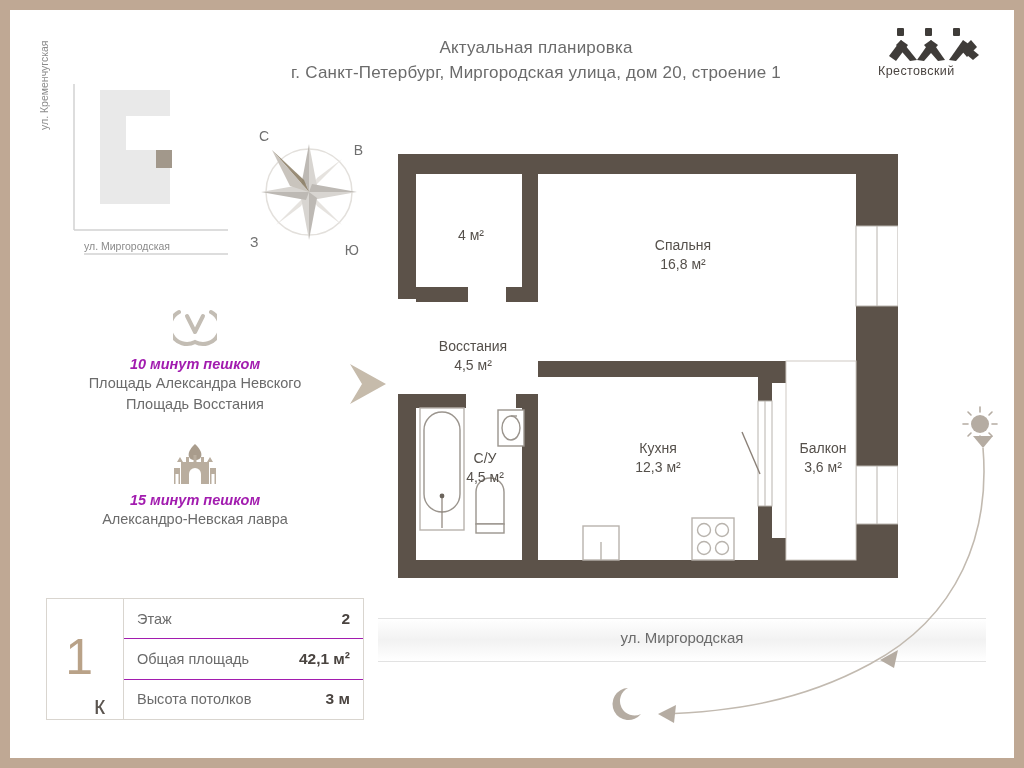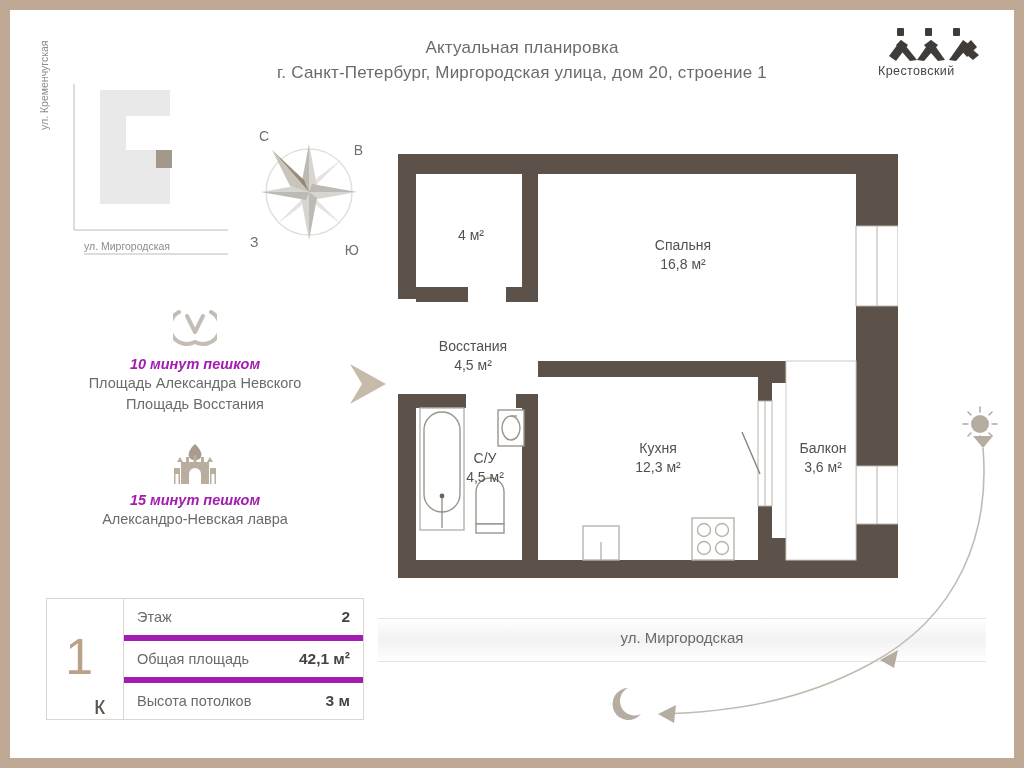--- a/index.html
+++ b/index.html
@@ -11,21 +11,21 @@
   }
   .page{
     position:absolute;left:10px;top:10px;
     width:1004px;height:748px;
     background:#ffffff;
     overflow:hidden;
   }
 
   
   .title-block{
-    position:absolute;left:192px;top:28px;width:640px;
+    position:absolute;left:206px;top:28px;width:640px;
     text-align:center;color:#6b6b6b;
   }
   .title-line1{font-size:17px;letter-spacing:.2px;}
   .title-line2{font-size:17px;margin-top:5px;letter-spacing:.2px;}
 
   .logo{position:absolute;right:18px;top:18px;width:118px;}
   .logo-mark{display:block;margin:0 auto;}
   .logo-text{
     font-size:12.5px;color:#4a4440;letter-spacing:.4px;margin-top:2px;
   }
@@ -67,21 +67,21 @@
   .info-badge{
     width:76px;border-right:1px solid #d9d5cf;
     display:flex;align-items:center;justify-content:center;
     padding-bottom:4px;
   }
   .badge-num{font-size:50px;color:#b9a288;line-height:40px;}
   .badge-suf{font-size:25px;color:#5b5550;line-height:20px;align-self:flex-end;margin-left:1px;}
   .info-rows{flex:1;display:flex;flex-direction:column;}
   .info-row{
     flex:1;display:flex;align-items:center;justify-content:space-between;
-    padding:0 13px;border-bottom:6px solid #a21caf;
+    padding:0 13px;border-bottom:1px solid #a21caf;
   }
   .info-row:last-child{border-bottom:none;}
   .info-label{font-size:14.5px;color:#6b6b6b;}
   .info-value{font-size:15.5px;color:#4a4440;font-weight:bold;}
 
   
   .plan{position:absolute;left:388px;top:144px;width:500px;height:424px;}
   .plan svg{display:block;}
   .rm{fill:#5c5249;}
   .room-label{

